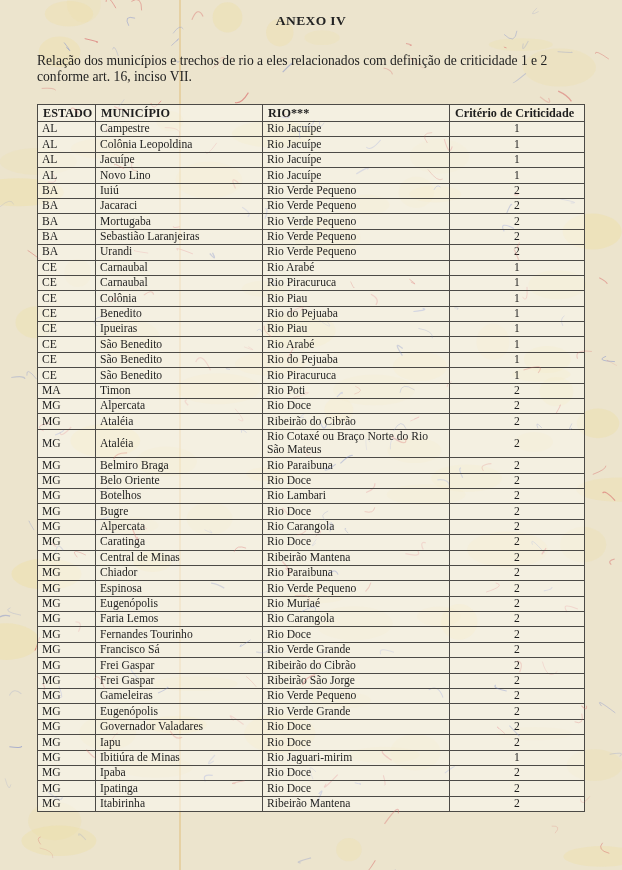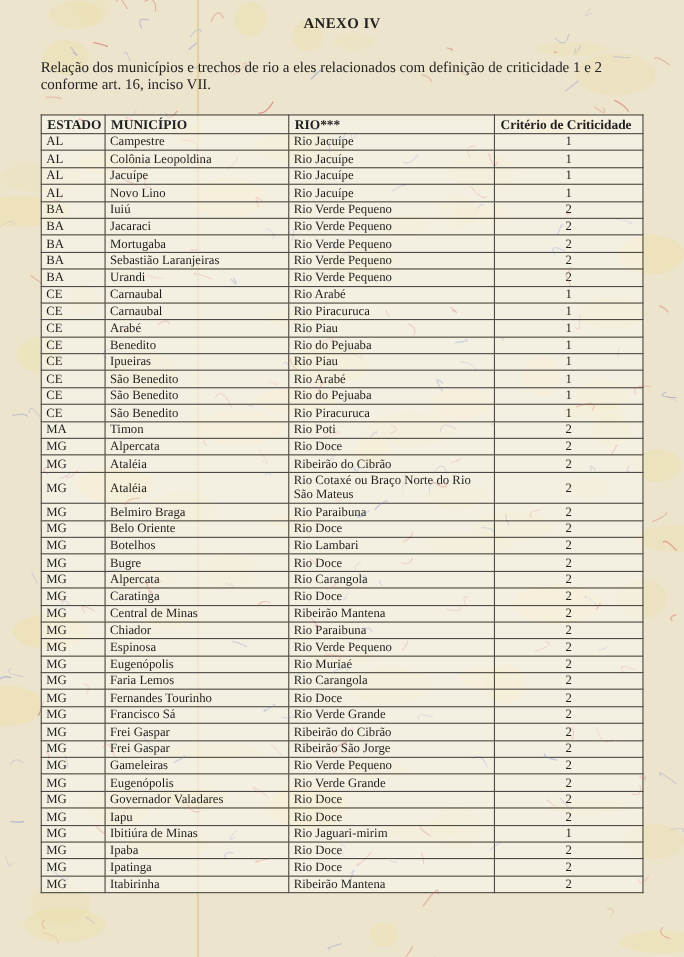--- a/index.html
+++ b/index.html
@@ -367,21 +367,21 @@
 
   <tr>
     <td>CE</td>
     <td>Carnaubal</td>
     <td>Rio Piracuruca</td>
     <td class="crit">1</td>
   </tr>
 
   <tr>
     <td>CE</td>
-    <td>Arabé</td>
+    <td>Colônia</td>
     <td>Rio Piau</td>
     <td class="crit">1</td>
   </tr>
 
   <tr>
     <td>CE</td>
     <td>Benedito</td>
     <td>Rio do Pejuaba</td>
     <td class="crit">1</td>
   </tr>

